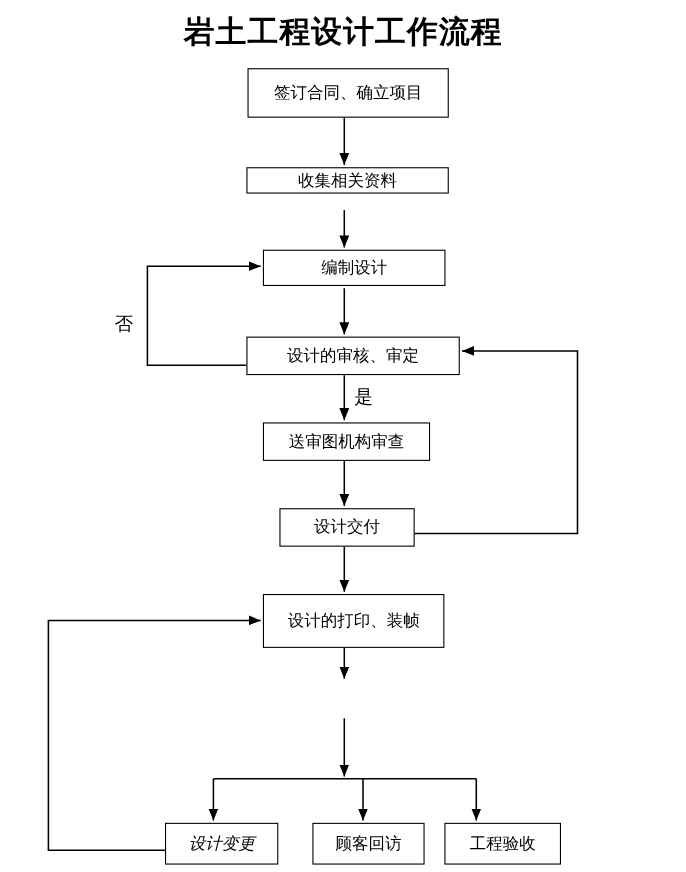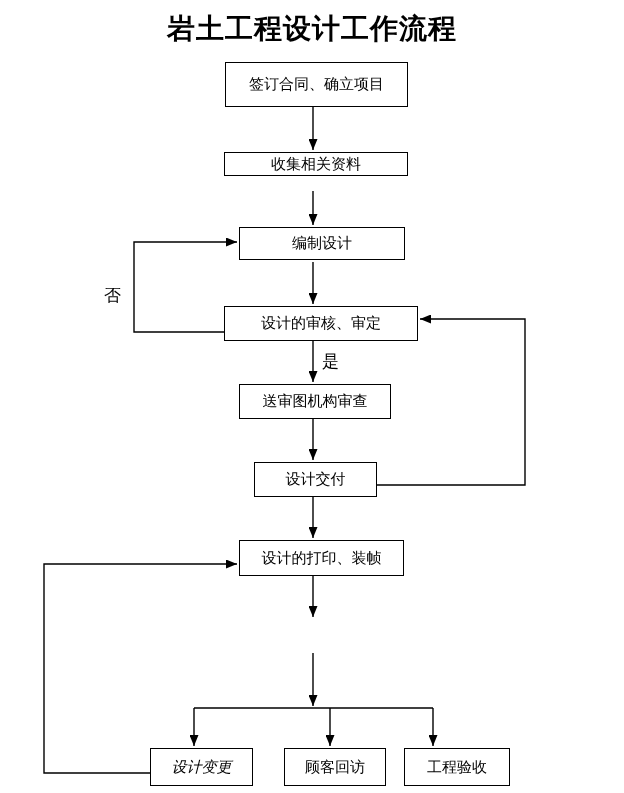--- a/index.html
+++ b/index.html
@@ -52,21 +52,21 @@
     line-height: 1;
     background: #ffffff;
   }
   
   .n0  { left: 225px; top:  62px; width: 183px; height: 45px; }
   .n1  { left: 224px; top: 152px; width: 184px; height: 24px; }
   .n2  { left: 239px; top: 227px; width: 166px; height: 33px; }
   .n3  { left: 224px; top: 306px; width: 194px; height: 35px; }
   .n4  { left: 239px; top: 384px; width: 152px; height: 35px; }
   .n5  { left: 254px; top: 462px; width: 123px; height: 35px; }
-  .n6  { left: 239px; top: 540px; width: 165px; height: 36px; }
+  .n6  { left: 239px; top: 540px; width: 165px; height: 49px; }
   .n7  { left: 224px; top: 619px; width: 180px; height: 34px; }
   .n8  { left: 150px; top: 748px; width: 103px; height: 38px; font-style: italic; }
   .n9  { left: 284px; top: 748px; width: 102px; height: 38px; text-align: right; }
   .n10 { left: 404px; top: 748px; width: 106px; height: 38px; }
   .lbl-no  { left: 104px; top: 287px; }
   .lbl-yes { left: 322px; top: 353px; }
 </style>
 </head>
 <body>
 

